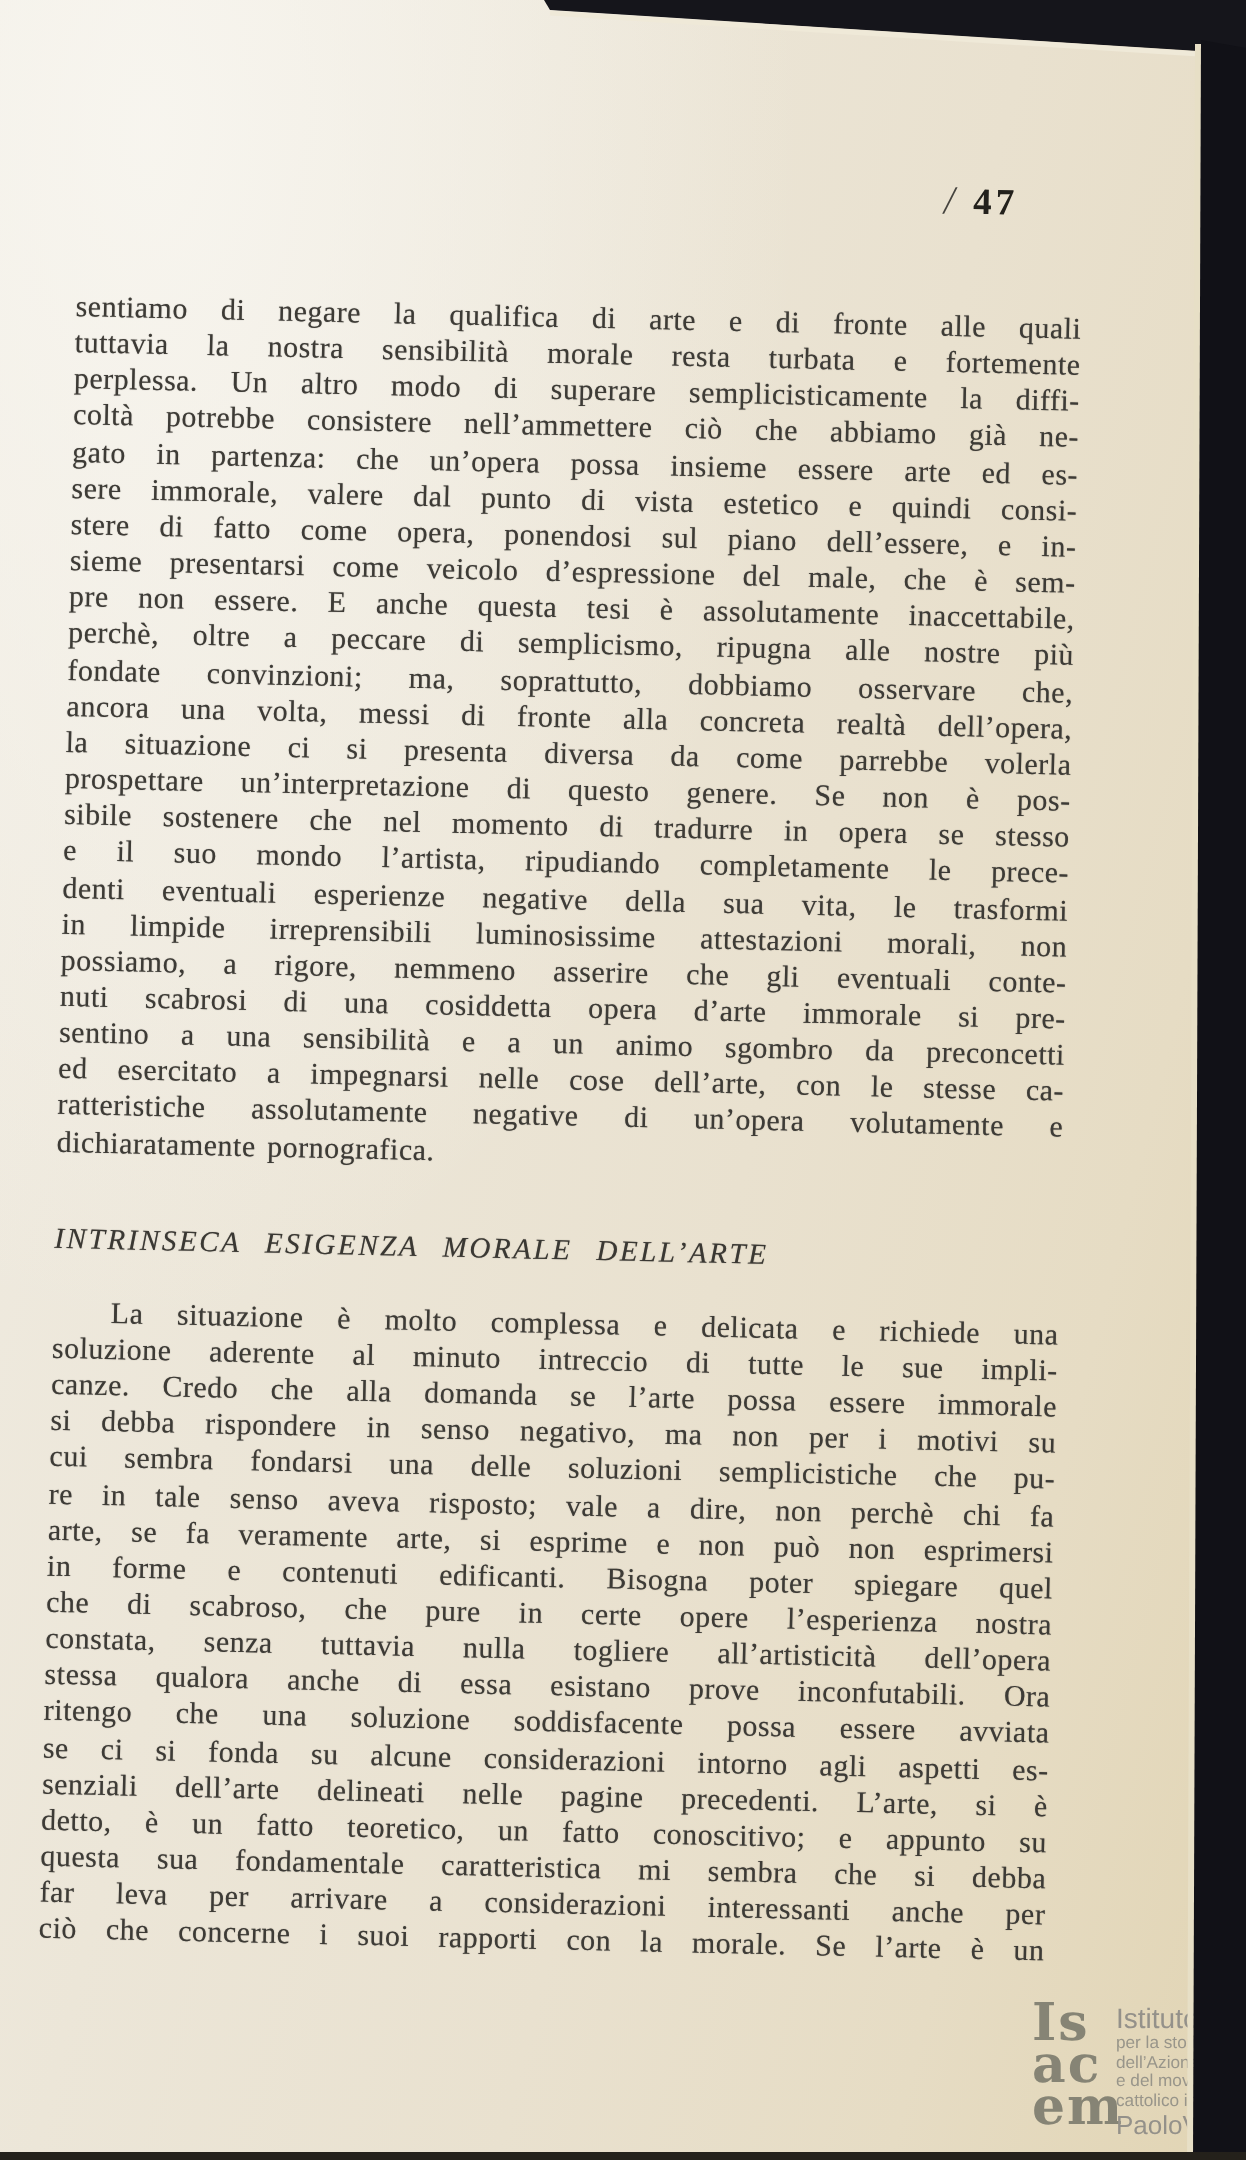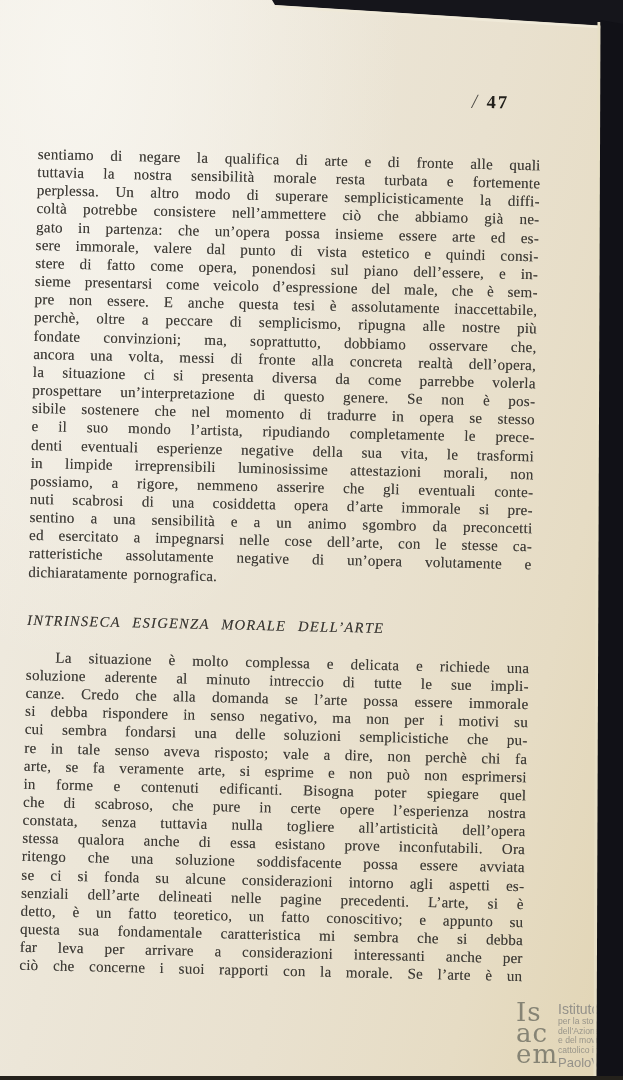--- a/index.html
+++ b/index.html
@@ -46,21 +46,21 @@
     font-style:italic;font-size:14.5px;font-weight:normal;
     letter-spacing:1.3px;word-spacing:7px;color:#3a3833;
   }
   
   .watermark{
     position:absolute;left:516px;top:1002px;z-index:3;
     display:flex;gap:5px;align-items:flex-start;
     color:#908e82;
   }
   .wm-monogram{
-    font-family:"DejaVu Serif",serif;font-weight:normal;
+    font-family:"DejaVu Serif",serif;font-weight:bold;
     font-size:26px;line-height:21px;letter-spacing:1px;
     color:#868475;width:37px;
   }
   .wm-monogram > div{white-space:nowrap;}
   .wm-text{width:95px;color:#98958a;}
   .wm-org{font-size:14px;line-height:15px;font-family:"Liberation Sans",sans-serif;color:#94918a;}
   .wm-tagline{font-size:8.6px;line-height:9.6px;font-family:"Liberation Sans",sans-serif;white-space:nowrap;}
   .wm-suffix{font-size:13px;line-height:15px;font-family:"Liberation Sans",sans-serif;color:#94918a;}
   
   .edges{position:absolute;left:0;top:0;z-index:10;pointer-events:none;}

